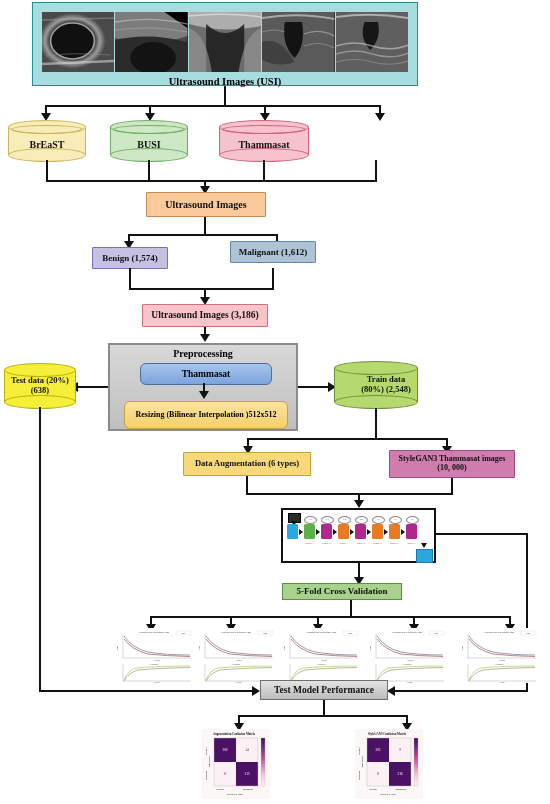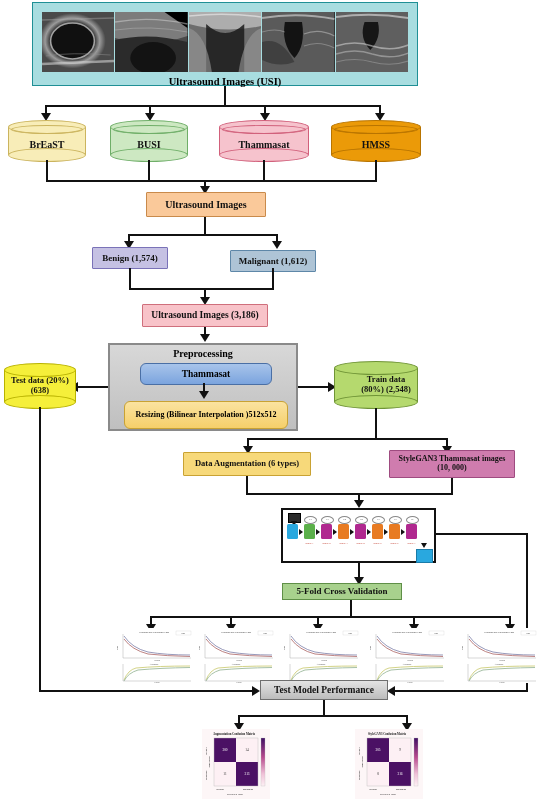--- a/index.html
+++ b/index.html
@@ -176,27 +176,20 @@
     <div class="rim"></div>
     <div class="txt" style="font-size:10px;margin-top:4px;">BUSI</div>
   </div>
   <div class="cyl" style="left:219px;top:120px;width:90px;height:42px;--bg:#f6c3cd;--bd:#d1607b;">
     <div class="body"></div>
     <div class="bot"></div>
     <div class="top"></div>
     <div class="rim"></div>
     <div class="txt" style="font-size:10px;margin-top:4px;">Thammasat</div>
   </div>
-  <div class="cyl" style="left:331px;top:120px;width:90px;height:42px;--bg:#eb9a08;--bd:#b87400;">
-    <div class="body"></div>
-    <div class="bot"></div>
-    <div class="top"></div>
-    <div class="rim"></div>
-    <div class="txt" style="font-size:10px;margin-top:4px;">HMSS</div>
-  </div>
 
   <div class="ln vl" style="left:46px;top:160px;height:21px;"></div>
   <div class="ln vl" style="left:148px;top:160px;height:21px;"></div>
   <div class="ln vl" style="left:263px;top:160px;height:21px;"></div>
   <div class="ln vl" style="left:375px;top:160px;height:21px;"></div>
   <div class="ln hl" style="left:46px;top:180px;width:331px;"></div>
   <div class="ln vl" style="left:204px;top:180px;height:9px;"></div>
   <div class="arw" style="left:200px;top:186px;"></div>
 
   <div class="node rr" style="left:146px;top:192px;width:120px;height:25px;font-size:10px;
@@ -204,21 +197,21 @@
 
   <div class="ln vl" style="left:204px;top:217px;height:18px;"></div>
   <div class="ln hl" style="left:128px;top:234px;width:150px;"></div>
   <div class="ln vl" style="left:128px;top:234px;height:9px;"></div>
   <div class="arw" style="left:124px;top:241px;"></div>
   <div class="ln vl" style="left:276px;top:234px;height:9px;"></div>
   <div class="arw" style="left:272px;top:241px;"></div>
 
   <div class="node rr" style="left:92px;top:247px;width:76px;height:22px;font-size:9px;
        background:#c5c1e3;border-color:#7a72b8;">Benign (1,574)</div>
-  <div class="node rr" style="left:230px;top:250px;width:86px;height:22px;font-size:9px;
+  <div class="node rr" style="left:230px;top:241px;width:86px;height:22px;font-size:9px;
        background:#aec4d6;border-color:#5e87a8;">Malignant (1,612)</div>
 
   <div class="ln vl" style="left:129px;top:268px;height:21px;"></div>
   <div class="ln vl" style="left:272px;top:268px;height:21px;"></div>
   <div class="ln hl" style="left:129px;top:288px;width:145px;"></div>
   <div class="ln vl" style="left:204px;top:288px;height:11px;"></div>
   <div class="arw" style="left:200px;top:297px;"></div>
 
   <div class="node rr" style="left:142px;top:304px;width:126px;height:23px;font-size:9.5px;
        background:#f8c3c9;border-color:#cf6f7c;">Ultrasound Images (3,186)</div>

